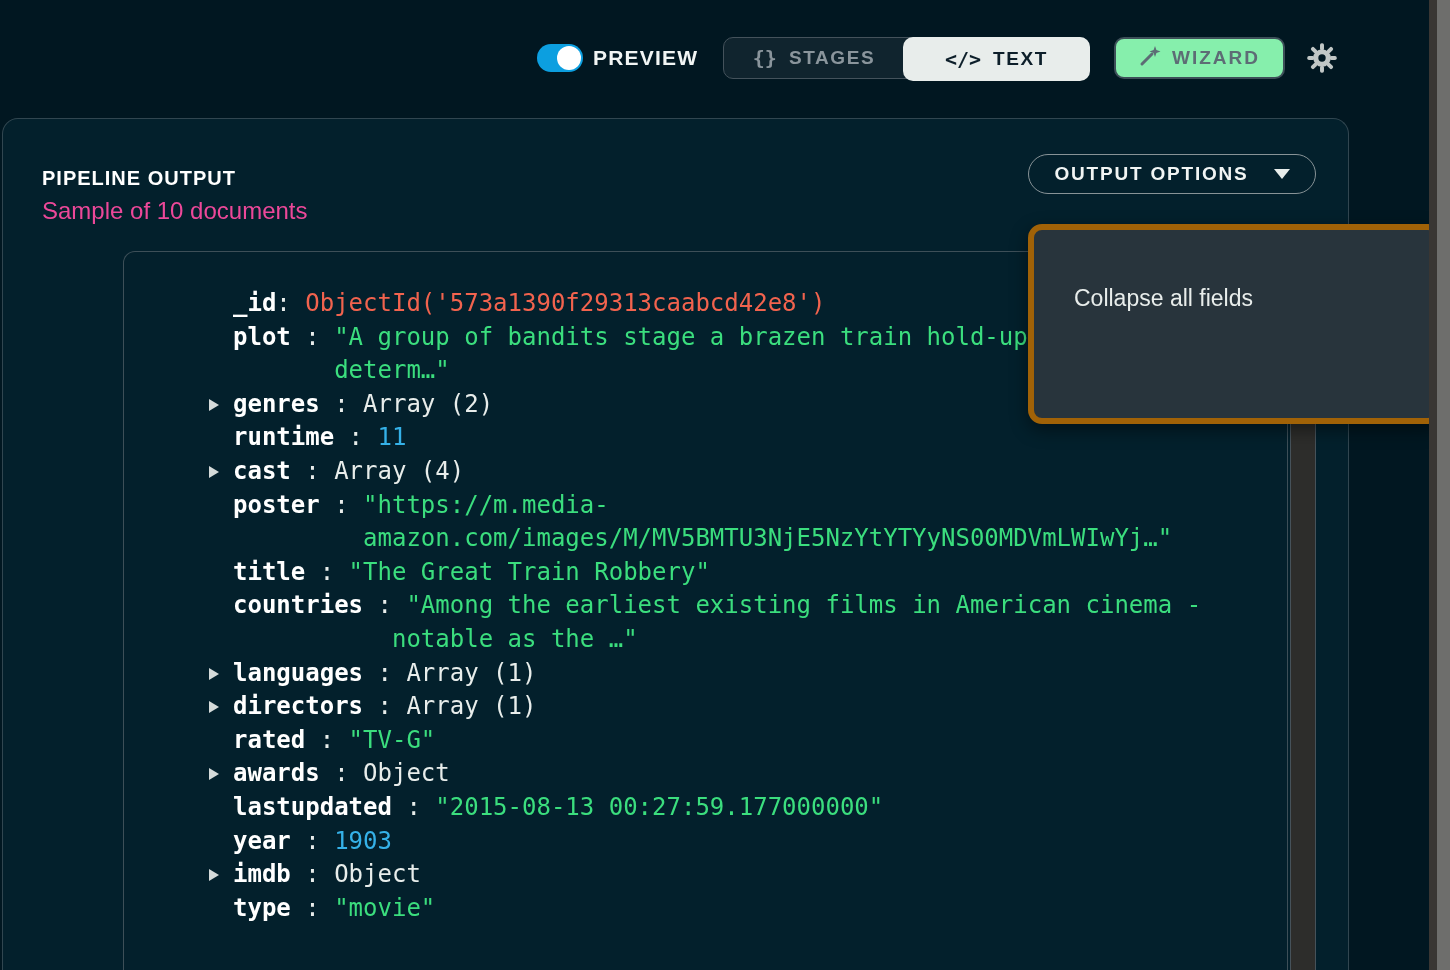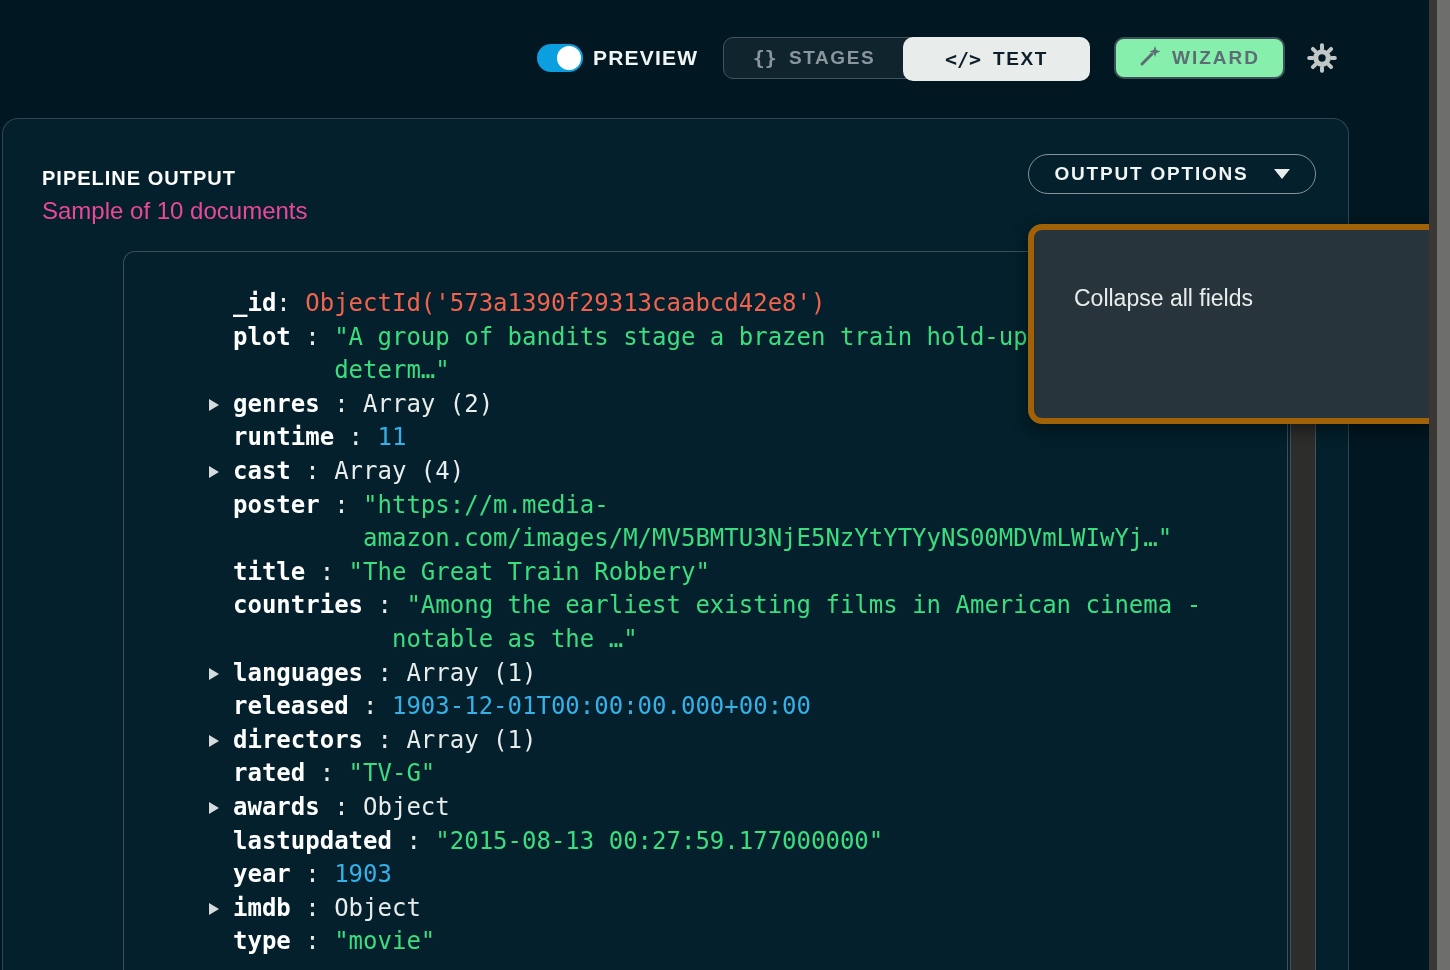--- a/index.html
+++ b/index.html
@@ -148,21 +148,20 @@
         <div class="doc-row" style="padding-left: 210.15px;"><span class="v str">determ…"</span></div>
         <div class="doc-row" style="padding-left: 109px;"><span class="expand-arrow"></span><span class="k">genres</span><span class="sep"> : </span><span class="v plain">Array (2)</span></div>
         <div class="doc-row" style="padding-left: 109px;"><span class="k">runtime</span><span class="sep"> : </span><span class="v num">11</span></div>
         <div class="doc-row" style="padding-left: 109px;"><span class="expand-arrow"></span><span class="k">cast</span><span class="sep"> : </span><span class="v plain">Array (4)</span></div>
         <div class="doc-row" style="padding-left: 109px;"><span class="k">poster</span><span class="sep"> : </span><span class="v str">"https://m.media-</span></div>
         <div class="doc-row" style="padding-left: 239.05px;"><span class="v str">amazon.com/images/M/MV5BMTU3NjE5NzYtYTYyNS00MDVmLWIwYj…"</span></div>
         <div class="doc-row" style="padding-left: 109px;"><span class="k">title</span><span class="sep"> : </span><span class="v str">"The Great Train Robbery"</span></div>
         <div class="doc-row" style="padding-left: 109px;"><span class="k">countries</span><span class="sep"> : </span><span class="v str">"Among the earliest existing films in American cinema -</span></div>
         <div class="doc-row" style="padding-left: 267.95px;"><span class="v str">notable as the …"</span></div>
         <div class="doc-row" style="padding-left: 109px;"><span class="expand-arrow"></span><span class="k">languages</span><span class="sep"> : </span><span class="v plain">Array (1)</span></div>
-        <div class="doc-row" style="padding-left: 109px;"><span class="k">released</span><span class="sep"> : </span><span class="v num">1903-12-01T00:00:00.000+00:00</span></div>
         <div class="doc-row" style="padding-left: 109px;"><span class="expand-arrow"></span><span class="k">directors</span><span class="sep"> : </span><span class="v plain">Array (1)</span></div>
         <div class="doc-row" style="padding-left: 109px;"><span class="k">rated</span><span class="sep"> : </span><span class="v str">"TV-G"</span></div>
         <div class="doc-row" style="padding-left: 109px;"><span class="expand-arrow"></span><span class="k">awards</span><span class="sep"> : </span><span class="v plain">Object</span></div>
         <div class="doc-row" style="padding-left: 109px;"><span class="k">lastupdated</span><span class="sep"> : </span><span class="v str">"2015-08-13 00:27:59.177000000"</span></div>
         <div class="doc-row" style="padding-left: 109px;"><span class="k">year</span><span class="sep"> : </span><span class="v num">1903</span></div>
         <div class="doc-row" style="padding-left: 109px;"><span class="expand-arrow"></span><span class="k">imdb</span><span class="sep"> : </span><span class="v plain">Object</span></div>
         <div class="doc-row" style="padding-left: 109px;"><span class="k">type</span><span class="sep"> : </span><span class="v str">"movie"</span></div>
       </div>
   </div>
 

